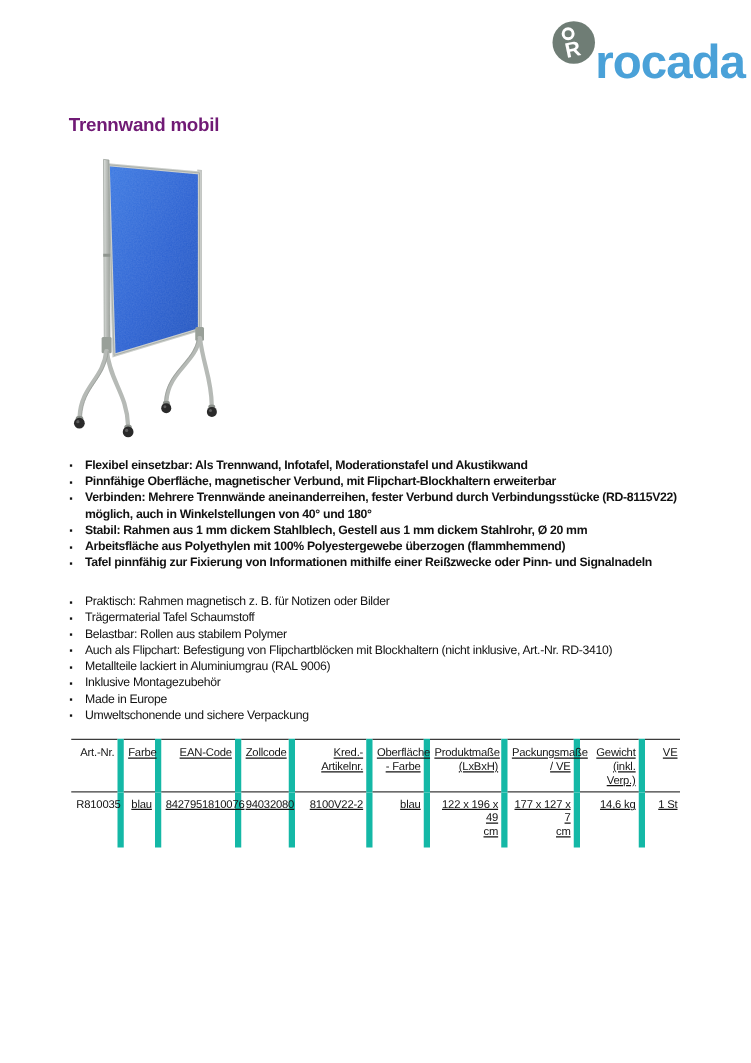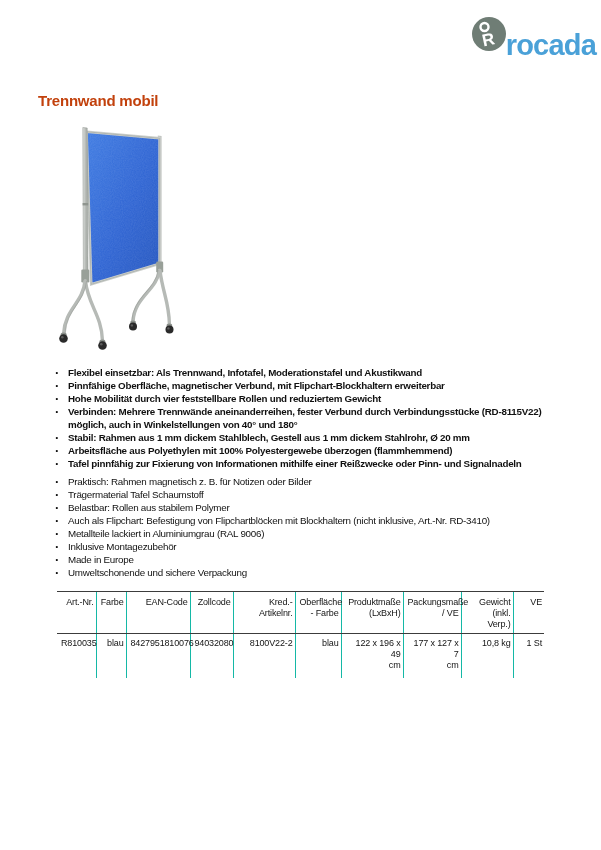--- a/index.html
+++ b/index.html
@@ -6,28 +6,28 @@
   .page {
     position:relative; width:601px; height:850px; background:#ffffff;
     margin:0 auto; overflow:hidden;
     font-family:"Liberation Sans", sans-serif; color:#141414;
   }
 
   
   .logo { position:absolute; top:16px; right:5px; display:flex; align-items:flex-start; }
   .logo-icon { width:36px; height:36px; }
   .logo-text {
-    font-size:29px; font-weight:700; letter-spacing:-0.8px;
+    font-size:38px; font-weight:700; letter-spacing:-0.8px;
     color:#4AA1D8; margin:15px 0 0 -1px; line-height:1;
   }
 
   
   .page-title {
-    position:absolute; left:38px; top:92px; margin:0;
-    font-size:15px; font-weight:700; letter-spacing:-0.2px; color:#c2410c;text-align:center;
+    position:absolute; left:55px; top:92px; margin:0;
+    font-size:15px; font-weight:700; letter-spacing:-0.2px; color:#701a75;text-align:center;
   }
 
   
   .product-figure { position:absolute; left:45px; top:123px; width:200px; height:242px; }
 
   
   .features {
     position:absolute; left:45px; width:517px;
     margin:0; padding:0; list-style:none;
     font-size:9.8px; line-height:13px; letter-spacing:-0.25px; color:#111;
@@ -45,21 +45,21 @@
     position:absolute; left:57px; top:591px;
     border-collapse:collapse; table-layout:fixed; width:487px;
     font-size:9px; line-height:11px; letter-spacing:-0.15px; color:#141414;
   }
   .spec-table th, .spec-table td {
     font-weight:400; text-align:right; vertical-align:top;
     white-space:pre-line; overflow:visible;
   }
   .spec-table th { padding:5px 2px 3px 4px; border-top:1px solid #3c3c3c; border-bottom:1px solid #3c3c3c; }
   .spec-table td { padding:4px 2px 7px 4px; }
-  .spec-table th + th, .spec-table td + td { border-left:1px solid #14b8a6; }
+  .spec-table th + th, .spec-table td + td { border-left:5px solid #14b8a6;text-decoration:underline; }
 </style>
 </head>
 <body>
 
 <div class="page">
 
   <div class="logo">
     <svg class="logo-icon" viewBox="0 0 36 36" aria-hidden="true">
       <circle cx="18" cy="18" r="17" fill="#6F7D75"></circle>
       <circle cx="13.5" cy="11" r="4" fill="none" stroke="#ffffff" stroke-width="2.4"></circle>
@@ -125,21 +125,20 @@
         <ellipse cx="124.4" cy="202.5" rx="2.8" ry="1.9" fill="#8a8f8a"></ellipse>
         <circle cx="124.5" cy="206.5" r="4" fill="#2a2a2a"></circle>
         <circle cx="123.4" cy="205.4" r="1.2" fill="#5c5c5c"></circle>
       </g>
     </svg>
   </div>
 
   <ul class="features primary">
     <li>Flexibel einsetzbar: Als Trennwand, Infotafel, Moderationstafel und Akustikwand</li>
     <li>Pinnfähige Oberfläche, magnetischer Verbund, mit Flipchart-Blockhaltern erweiterbar</li>
-    <li>Hohe Mobilität durch vier feststellbare Rollen und reduziertem Gewicht</li>
     <li>Verbinden: Mehrere Trennwände aneinanderreihen, fester Verbund durch Verbindungsstücke (RD-8115V22) möglich, auch in Winkelstellungen von 40° und 180°</li>
     <li>Stabil: Rahmen aus 1 mm dickem Stahlblech, Gestell aus 1 mm dickem Stahlrohr, Ø 20 mm</li>
     <li>Arbeitsfläche aus Polyethylen mit 100% Polyestergewebe überzogen (flammhemmend)</li>
     <li>Tafel pinnfähig zur Fixierung von Informationen mithilfe einer Reißzwecke oder Pinn- und Signalnadeln</li>
   </ul>
 
   <ul class="features secondary">
     <li>Praktisch: Rahmen magnetisch z. B. für Notizen oder Bilder</li>
     <li>Trägermaterial Tafel Schaumstoff</li>
     <li>Belastbar: Rollen aus stabilem Polymer</li>
@@ -186,19 +185,19 @@
         <td>R810035</td>
         <td>blau</td>
         <td>8427951810076</td>
         <td>94032080</td>
         <td>8100V22-2</td>
         <td>blau</td>
         <td>122 x 196 x 49
 cm</td>
         <td>177 x 127 x 7
 cm</td>
-        <td>10,8 kg</td>
+        <td>14,6 kg</td>
         <td>1 St</td>
       </tr>
     </tbody>
   </table>
 
 </div>
 
 </body></html>

